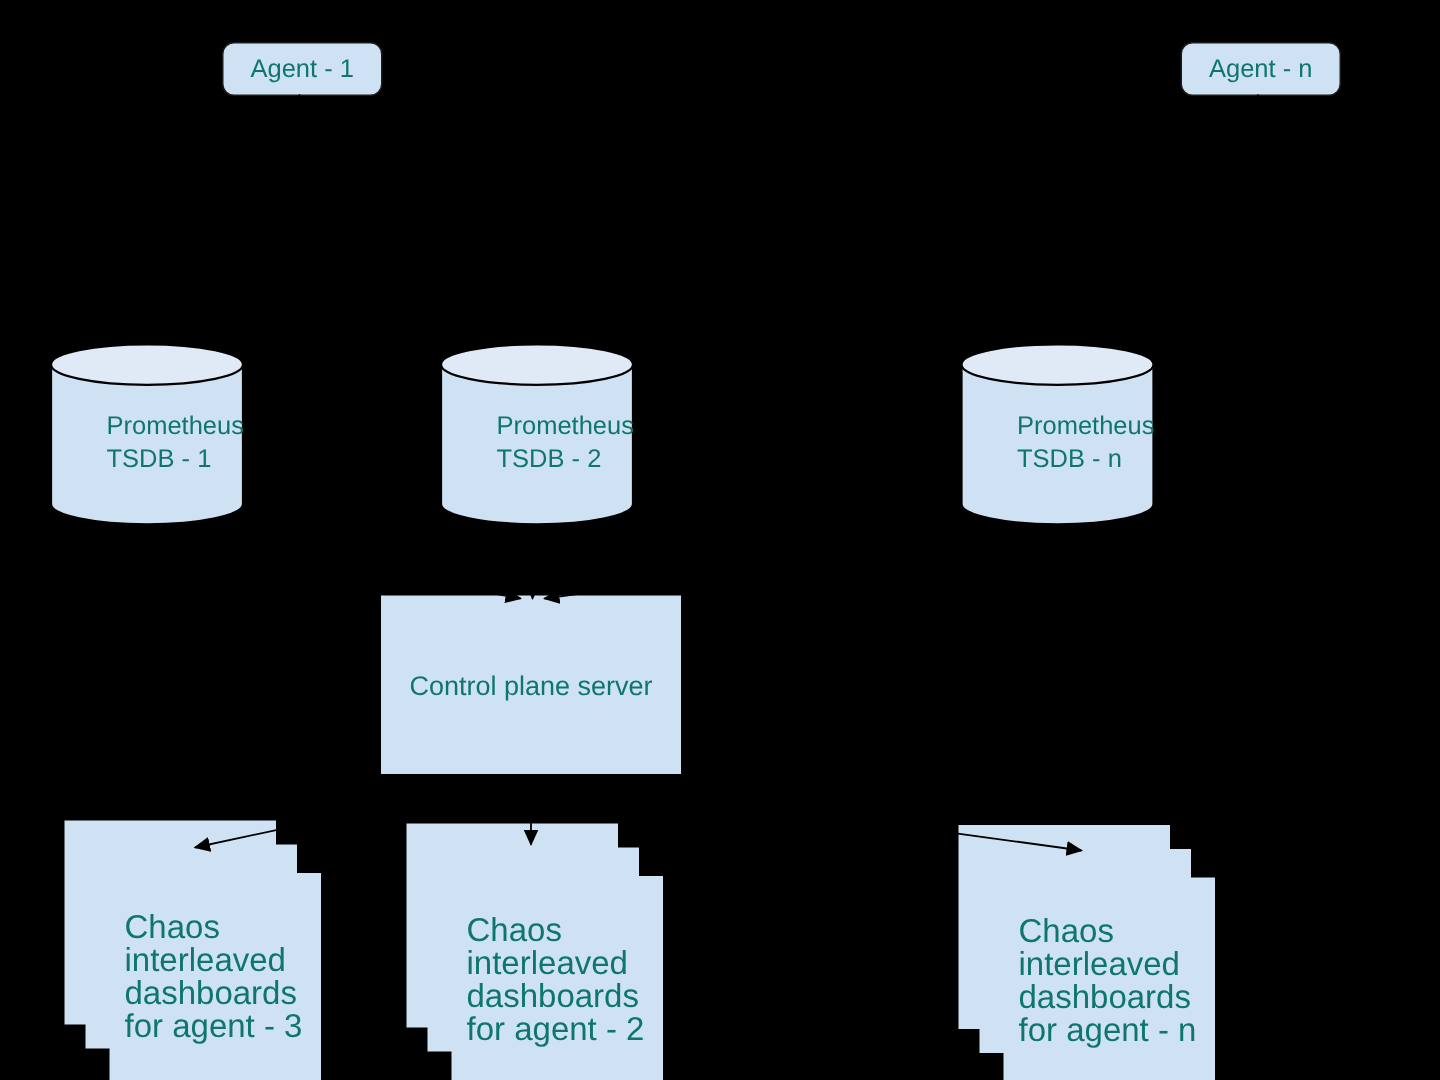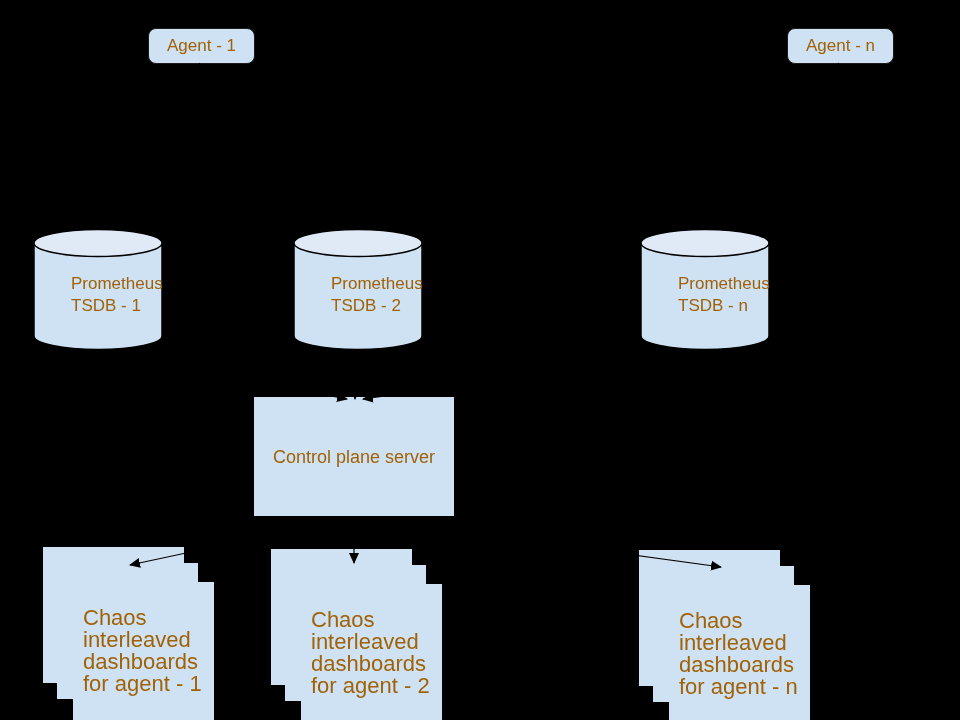--- a/index.html
+++ b/index.html
@@ -3,21 +3,21 @@
 <meta charset="utf-8">
 <style>
   html, body { margin: 0; padding: 0; background: #000; }
   .canvas {
     position: relative;
     width: 960px;
     height: 720px;
     background: #000;
     overflow: hidden;
     font-family: "Liberation Sans", sans-serif;
-    color: #a16207;
+    color: #0f766e;
   }
 
   
   .agent {
     position: absolute;
     top: 28px;
     height: 34px;
     background: #cfe2f3;
     border: 1.5px solid #1c1c1c;
     border-radius: 8px;
@@ -138,21 +138,21 @@
   </div>
 
   <div class="stack stack-1">
     <div class="card back"></div>
     <div class="card middle"></div>
     <div class="card front">
       <div class="stack-text">
         <div>Chaos</div>
         <div>interleaved</div>
         <div>dashboards</div>
-        <div>for agent - 1</div>
+        <div>for agent - 3</div>
       </div>
     </div>
   </div>
   <div class="stack stack-2">
     <div class="card back"></div>
     <div class="card middle"></div>
     <div class="card front">
       <div class="stack-text">
         <div>Chaos</div>
         <div>interleaved</div>

